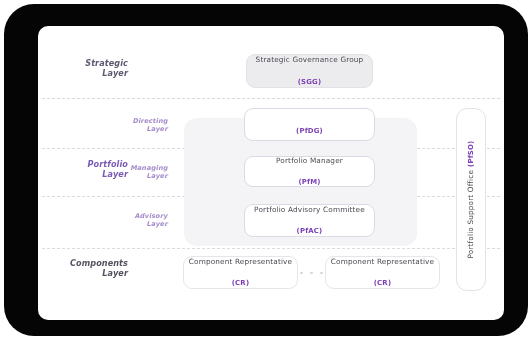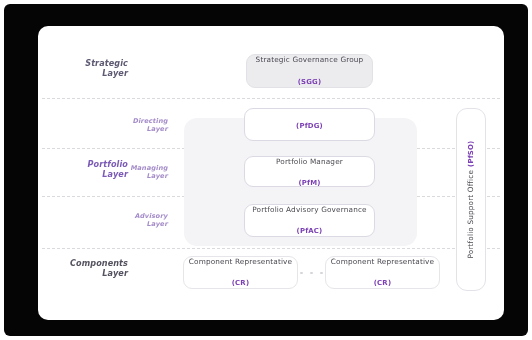--- a/index.html
+++ b/index.html
@@ -3,21 +3,21 @@
 <meta charset="utf-8">
 <style>
   html,body{margin:0;padding:0;}
   body{
     width:532px;height:340px;overflow:hidden;
     background:#ffffff;
     font-family:"DejaVu Sans","Liberation Sans",sans-serif;
   }
   .device-frame{
     position:absolute;left:4px;top:4px;width:524px;height:332px;
-    background:#050505;border-radius:6px;
+    background:#050505;border-radius:30px;
   }
   .screen-card{
     position:absolute;left:34px;top:22px;width:466px;height:294px;
     background:#ffffff;border-radius:10px;
   }
   .diagram{position:absolute;left:0;top:0;width:466px;height:294px;}
 
   
   .divider{
     position:absolute;left:4px;width:458px;height:0;
@@ -45,21 +45,21 @@
   .lbl-strategic{left:10px;top:32px;width:80px;color:#5d5a72;}
   .lbl-portfolio{left:10px;top:133px;width:80px;color:#7b5bb5;}
   .lbl-components{left:2px;top:232px;width:88px;color:#55525f;}
   .lbl-directing{left:62px;top:91px;width:68px;}
   .lbl-managing{left:62px;top:138px;width:68px;}
   .lbl-advisory{left:62px;top:178px;width:68px;margin-top:8px;}
 
   
   .node{
     position:absolute;display:flex;flex-direction:column;
-    align-items:center;justify-content:space-between;
+    align-items:center;justify-content:center;
     border-radius:9px;box-sizing:border-box;text-align:center;
   }
   .node .title{
     font-size:7.3px;color:#4b4a52;line-height:1.25;letter-spacing:.15px;
   }
   .node .acronym{
     font-size:6.9px;font-weight:bold;color:#7b3fb5;
     line-height:1.3;margin-top:13px;letter-spacing:.2px;
   }
 
@@ -140,21 +140,21 @@
       <div class="node node-pfdg">
         <div class="acronym">(PfDG)</div>
       </div>
 
       <div class="node node-pfm">
         <div class="title">Portfolio Manager</div>
         <div class="acronym">(PfM)</div>
       </div>
 
       <div class="node node-pfac">
-        <div class="title">Portfolio Advisory Governance</div>
+        <div class="title">Portfolio Advisory Committee</div>
         <div class="acronym">(PfAC)</div>
       </div>
 
       <div class="node node-cr1">
         <div class="title">Component Representative</div>
         <div class="acronym">(CR)</div>
       </div>
 
       <div class="ellipsis">
         <span></span>

